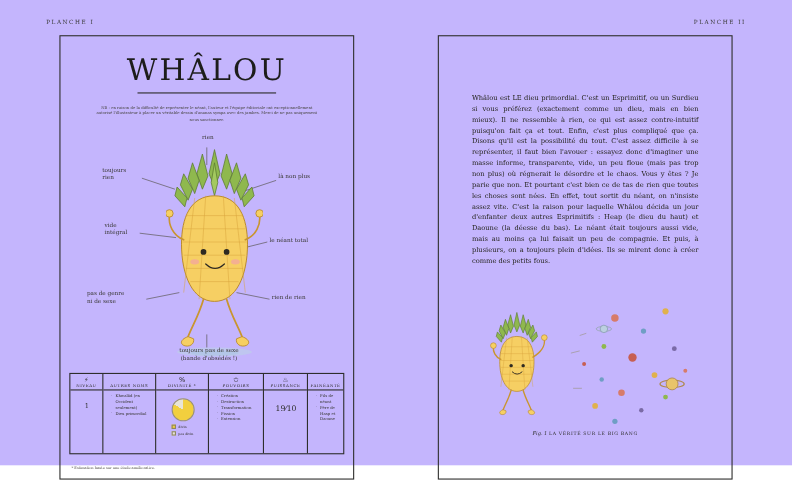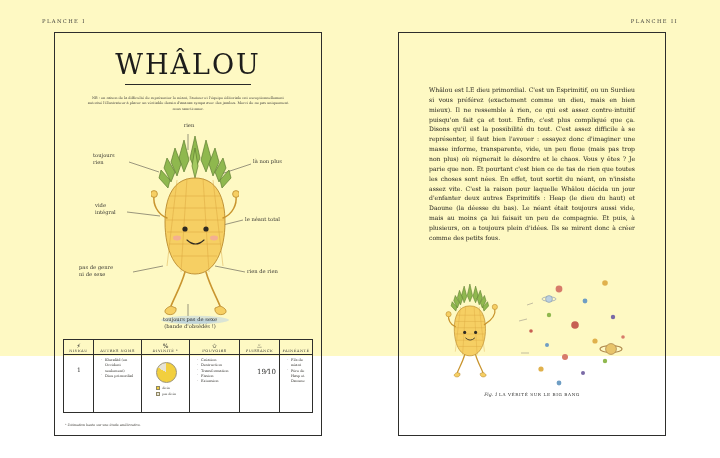--- a/index.html
+++ b/index.html
@@ -15,23 +15,23 @@
   }
   .spread {
     position: relative;
     width: 720px;
     height: 458px;
     display: flex;
   }
   .page {
     position: relative;
     width: 360px;
-    height: 356px;
-    box-sizing: border-box;
-    background: #fef9c3;
+    height: 423px;
+    box-sizing: border-box;
+    background: #c4b5fd;
   }
   .page-left { padding: 18px 16px 14px 42px; }
   .page-right { padding: 18px 42px 14px 16px; }
 
   .plate-label {
     font-family: "DejaVu Serif", serif;
     font-size: 5.2px;
     letter-spacing: 1.4px;
     color: #3a3a38;
     text-transform: uppercase;
@@ -164,21 +164,21 @@
   .big-num {
     font-family: "DejaVu Serif", serif;
     font-size: 6px;
     text-align: center;
     margin-top: 7px;
     color: #2e2e2c;
   }
   .power-num {
     font-family: "DejaVu Serif", serif;
     font-size: 7px;
-    text-align: right;
+    text-align: center;
     margin-top: 9px;
     color: #2e2e2c;
   }
   .pie-wrap { display: flex; flex-direction: column; align-items: center; margin-top: 4px; }
   .pie {
     width: 21px; height: 21px; border-radius: 50%;
     background: conic-gradient(#f2cf3e 0deg 300deg, #e8e4d6 300deg 360deg);
     border: 0.6px solid #9c9374;
     box-sizing: border-box;
   }

